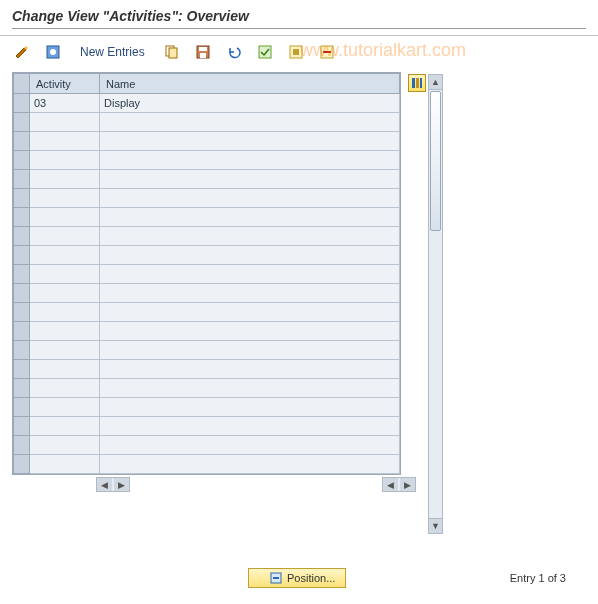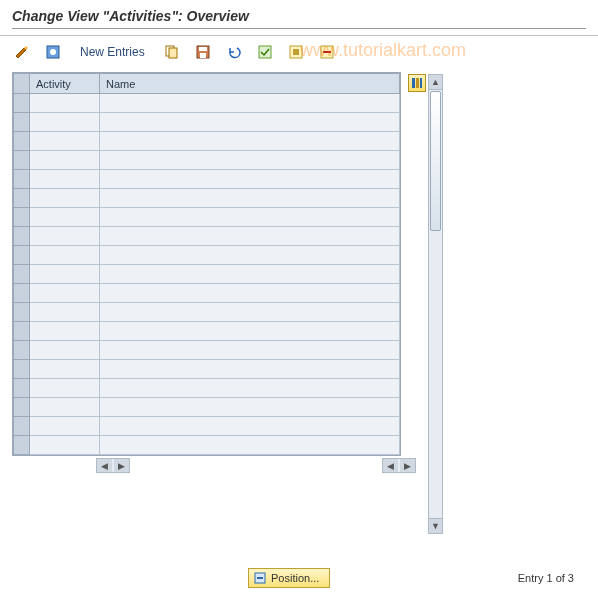--- a/index.html
+++ b/index.html
@@ -163,32 +163,32 @@
     align-items: center;
   }
   .position-btn {
     position: absolute;
     left: 248px;
     display: flex;
     align-items: center;
     height: 20px;
     background: linear-gradient(#fff6c6,#fbe27a);
     border: 1px solid #c0a030;
-    padding: 0 10px 0 4px;
+    padding: 0 10px 0 20px;
     cursor: pointer;
     color: #333;
   }
   .position-btn .icn {
     width: 14px;height:14px;
     display:flex;align-items:center;justify-content:center;
     font-size:11px;margin-right:4px;color:#2a6aac;
   }
   .status-text {
     position: absolute;
-    right: 24px;
+    right: 32px;
     color: #333;
   }
 </style>
 </head>
 <body>
 
 <div class="title-area">
   <div class="title">Change View "Activities": Overview</div>
 </div>
 
@@ -251,20 +251,25 @@
   <div class="table-area">
     <table class="grid">
       <thead>
         <tr>
           <th class="rowhdr"></th>
           <th class="col-activity">Activity</th>
           <th class="col-name">Name</th>
         </tr>
       </thead>
       <tbody>
+        <tr>
+          <td class="rowhdr"></td>
+          <td>03</td>
+          <td>Display</td>
+        </tr>
 
         <tr>
             <td class="rowhdr"></td>
             <td></td>
             <td></td>
           </tr>
         <tr>
             <td class="rowhdr"></td>
             <td></td>
             <td></td>

